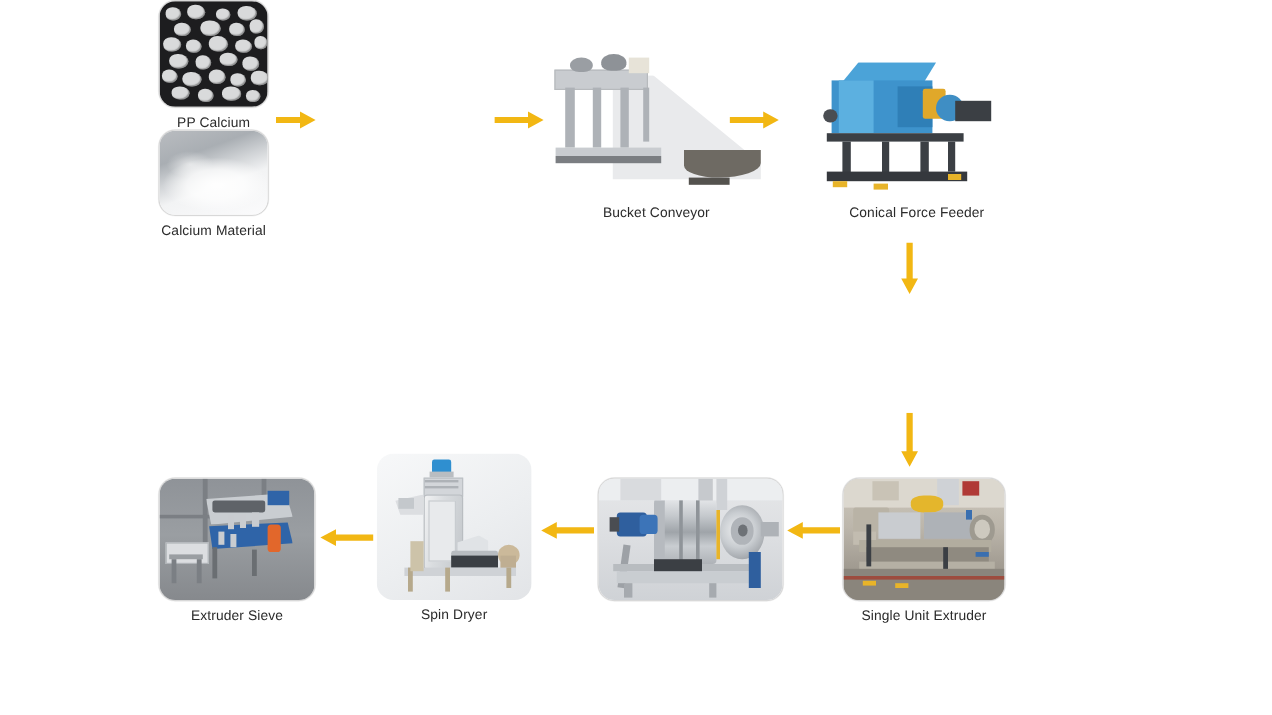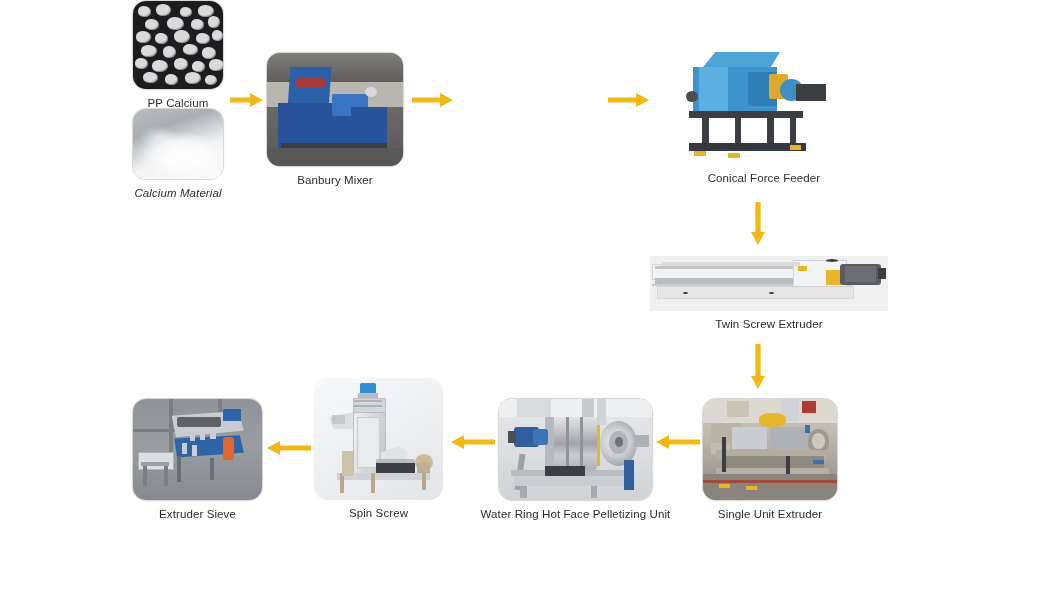--- a/index.html
+++ b/index.html
@@ -128,45 +128,49 @@
         <div class="grain" style="left:84%;top:66%;width:15px;height:12px;"></div>
         <div class="grain" style="left:11%;top:81%;width:15px;height:11px;"></div>
         <div class="grain" style="left:35%;top:83%;width:13px;height:11px;"></div>
         <div class="grain" style="left:58%;top:81%;width:16px;height:12px;"></div>
         <div class="grain" style="left:80%;top:84%;width:12px;height:10px;"></div>
       </div>
     </div>
     <div class="caption">PP Calcium</div>
   </div>
 
-  <div class="node" style="left:133px; top:108px; width:90px;font-style:italic;">
+  <div class="node" style="left:133px; top:108px; width:90px;">
     <div class="thumb framed" style="width:90px; height:70px;">
       <div class="art powder"></div>
     </div>
     <div class="caption">Calcium Material</div>
   </div>
 
-  <div class="node" style="left:267px; top:52px; width:136px;">
-    <div class="thumb framed" style="width:136px; height:113px;">
-      <div class="art shopfloor">
-        <div class="machine dark" style="left:0;top:0;width:100%;height:26%;background:linear-gradient(180deg,#7f7e7b,#5e5d5b);"></div>
-        <div class="machine" style="left:0;top:26%;width:100%;height:22%;background:#b9b6b0;"></div>
-        <div class="machine blue" style="left:16%;top:12%;width:30%;height:36%;transform:skewX(-4deg);"></div>
-        <div class="machine red" style="left:21%;top:22%;width:22%;height:9%;border-radius:3px;"></div>
-        <div class="machine blue2" style="left:8%;top:44%;width:58%;height:40%;"></div>
-        <div class="machine blue3" style="left:48%;top:36%;width:26%;height:20%;border-radius:2px;"></div>
-        <div class="machine blue2" style="left:62%;top:48%;width:26%;height:34%;"></div>
-        <div class="machine dark" style="left:10%;top:80%;width:78%;height:8%;"></div>
-        <div class="machine" style="left:0;top:84%;width:100%;height:16%;background:#5a5856;"></div>
-        <div class="machine" style="left:72%;top:30%;width:9%;height:9%;border-radius:50%;background:#d7d9da;"></div>
-      </div>
-    </div>
-    <div class="caption">Banbury Mixer</div>
-  </div>
-
+
+  <div class="node" style="left:452px; top:40px; width:190px;">
+    <div class="thumb plain" style="width:190px; height:125px;">
+      <div class="art" style="background:#ffffff;">
+        <div class="machine" style="left:8%;top:18%;width:88%;height:74%;background:#e9eaec;
+             clip-path: polygon(26% 0%, 46% 0%, 100% 80%, 100% 94%, 26% 94%);"></div>
+        <div class="machine steel" style="left:5%;top:14%;width:40%;height:12%;border:1px solid #b7babd;"></div>
+        <div class="machine" style="left:12%;top:6%;width:10%;height:10%;border-radius:50% 50% 40% 40%;background:#9a9ea3;"></div>
+        <div class="machine" style="left:26%;top:4%;width:11%;height:11%;border-radius:50% 50% 40% 40%;background:#8e9297;"></div>
+        <div class="machine cream" style="left:38%;top:6%;width:9%;height:11%;"></div>
+        <div class="machine steel2" style="left:10%;top:26%;width:4%;height:40%;"></div>
+        <div class="machine steel2" style="left:22%;top:26%;width:4%;height:40%;"></div>
+        <div class="machine steel2" style="left:34%;top:26%;width:4%;height:40%;"></div>
+        <div class="machine steel2" style="left:44%;top:26%;width:3%;height:36%;"></div>
+        <div class="machine steel" style="left:6%;top:66%;width:46%;height:6%;"></div>
+        <div class="machine" style="left:6%;top:72%;width:46%;height:5%;background:#7b7e82;"></div>
+        <div class="machine" style="left:62%;top:68%;width:34%;height:18%;border-radius:0 0 55% 45%;background:#6e6a63;"></div>
+        <div class="machine" style="left:64%;top:86%;width:18%;height:5%;background:#54524e;"></div>
+      </div>
+    </div>
+    <div class="caption">Bucket Conveyor</div>
+  </div>
 
   <div class="node" style="left:683px; top:42px; width:162px;">
     <div class="thumb plain" style="width:162px; height:123px;">
       <div class="art" style="background:#ffffff;">
         <div class="machine" style="left:6%;top:8%;width:54%;height:14%;background:#4ba3d8;
              clip-path: polygon(10% 100%, 26% 0%, 100% 0%, 88% 100%);"></div>
         <div class="machine" style="left:6%;top:20%;width:52%;height:36%;background:#3e93cc;"></div>
         <div class="machine" style="left:10%;top:20%;width:18%;height:36%;background:#5cb0e0;"></div>
         <div class="machine" style="left:40%;top:24%;width:18%;height:28%;background:#2f7fb7;"></div>
         <div class="machine" style="left:53%;top:26%;width:12%;height:20%;background:#e0a82a;border-radius:2px;"></div>
@@ -180,42 +184,20 @@
         <div class="machine dark" style="left:66%;top:62%;width:4%;height:20%;"></div>
         <div class="machine" style="left:4%;top:82%;width:72%;height:7%;background:#35383d;"></div>
         <div class="machine amber" style="left:7%;top:89%;width:7%;height:4%;"></div>
         <div class="machine amber" style="left:28%;top:90%;width:7%;height:4%;"></div>
         <div class="machine amber" style="left:66%;top:84%;width:7%;height:4%;"></div>
       </div>
     </div>
     <div class="caption">Conical Force Feeder</div>
   </div>
 
-  <div class="node" style="left:650px; top:256px; width:238px;">
-    <div class="thumb plain" style="width:238px; height:55px;">
-      <div class="art" style="background:#efeff0;">
-        <div class="machine white" style="left:1%;top:14%;width:72%;height:26%;border:1px solid #d2d4d6;"></div>
-        <div class="machine" style="left:2%;top:18%;width:68%;height:6%;background:#c3c6c9;"></div>
-        <div class="machine" style="left:2%;top:40%;width:70%;height:10%;background:#b9bcc0;"></div>
-        <div class="machine steel" style="left:1%;top:50%;width:84%;height:4%;"></div>
-        <div class="machine" style="left:3%;top:54%;width:82%;height:20%;background:#e4e5e7;border:1px solid #d5d7d9;"></div>
-        <div class="machine white" style="left:60%;top:8%;width:22%;height:44%;border:1px solid #d0d2d4;"></div>
-        <div class="machine amber" style="left:62%;top:18%;width:4%;height:10%;"></div>
-        <div class="machine amber" style="left:74%;top:26%;width:7%;height:26%;"></div>
-        <div class="machine" style="left:80%;top:14%;width:17%;height:38%;border-radius:3px;background:#5a5c62;"></div>
-        <div class="machine" style="left:82%;top:18%;width:13%;height:30%;background:#6b6e74;"></div>
-        <div class="machine dark" style="left:96%;top:22%;width:3%;height:20%;"></div>
-        <div class="machine dark" style="left:74%;top:6%;width:5%;height:5%;border-radius:50%;"></div>
-        <div class="machine" style="left:5%;top:10%;width:58%;height:8%;background:#dadbdd;"></div>
-        <div class="machine" style="left:14%;top:66%;width:2%;height:4%;border-radius:50%;background:#3b3f44;"></div>
-        <div class="machine" style="left:50%;top:66%;width:2%;height:4%;border-radius:50%;background:#3b3f44;"></div>
-      </div>
-    </div>
-    <div class="caption">Twin Screw Extruder</div>
-  </div>
 
   <div class="node" style="left:703px; top:398px; width:134px;">
     <div class="thumb framed" style="width:134px; height:101px;">
       <div class="art" style="background:linear-gradient(180deg,#cfcabf 0%,#bcb6ab 40%,#a39d93 70%,#8d887f 100%);">
         <div class="machine" style="left:0;top:0;width:100%;height:24%;background:#dcd8cf;"></div>
         <div class="machine" style="left:18%;top:2%;width:16%;height:16%;background:#c9c3b6;"></div>
         <div class="machine" style="left:58%;top:0%;width:14%;height:22%;background:#cfd2d6;"></div>
         <div class="machine" style="left:74%;top:2%;width:10%;height:12%;background:#b03a36;"></div>
         <div class="machine" style="left:6%;top:24%;width:22%;height:20%;background:#b9b3a6;border-radius:2px;"></div>
         <div class="machine" style="left:42%;top:14%;width:20%;height:14%;background:#e4b62c;border-radius:40%;"></div>
@@ -263,21 +245,20 @@
         <div class="machine amber" style="left:64%;top:26%;width:2%;height:40%;"></div>
         <div class="machine" style="left:12%;top:54%;width:4%;height:36%;background:#9da1a6;transform:rotate(8deg);"></div>
         <div class="machine" style="left:8%;top:70%;width:78%;height:6%;background:#b8bcc0;"></div>
         <div class="machine" style="left:30%;top:66%;width:26%;height:14%;background:#3b3f44;"></div>
         <div class="machine" style="left:10%;top:76%;width:76%;height:10%;background:#c9cdd1;"></div>
         <div class="machine" style="left:14%;top:86%;width:4%;height:12%;background:#a6aaaf;"></div>
         <div class="machine" style="left:60%;top:86%;width:4%;height:12%;background:#a6aaaf;"></div>
         <div class="machine" style="left:82%;top:60%;width:6%;height:30%;background:#2f5f9e;"></div>
       </div>
     </div>
-    <div class="caption">Water Ring Hot Face Pelletizing Unit</div>
   </div>
 
   <div class="node" style="left:314px; top:378px; width:129px;">
     <div class="thumb soft" style="width:129px; height:122px;">
       <div class="art" style="background:linear-gradient(150deg,#f7f8f9 0%,#eceef0 55%,#e2e4e7 100%);">
         <div class="machine" style="left:36%;top:4%;width:12%;height:10%;border-radius:2px;background:#2f8fd0;"></div>
         <div class="machine" style="left:34%;top:12%;width:16%;height:4%;background:#b9bdc1;"></div>
         <div class="machine" style="left:30%;top:16%;width:24%;height:12%;background:#d3d6da;border:1px solid #bdc1c5;"></div>
         <div class="machine" style="left:31%;top:18%;width:22%;height:2%;background:#aeb2b7;"></div>
         <div class="machine" style="left:31%;top:22%;width:22%;height:2%;background:#aeb2b7;"></div>
@@ -293,21 +274,21 @@
         <div class="machine" style="left:48%;top:70%;width:30%;height:8%;background:#3b3f44;"></div>
         <div class="machine" style="left:78%;top:62%;width:14%;height:14%;border-radius:50%;background:#cbb99a;"></div>
         <div class="machine" style="left:80%;top:70%;width:10%;height:12%;background:#bfae92;"></div>
         <div class="machine" style="left:18%;top:78%;width:72%;height:6%;background:#cfd2d6;"></div>
         <div class="machine" style="left:20%;top:78%;width:3%;height:16%;background:#b6a98c;"></div>
         <div class="machine" style="left:44%;top:78%;width:3%;height:16%;background:#b6a98c;"></div>
         <div class="machine" style="left:84%;top:78%;width:3%;height:14%;background:#b6a98c;"></div>
         <div class="machine" style="left:22%;top:60%;width:8%;height:20%;background:#cdc3a9;"></div>
       </div>
     </div>
-    <div class="caption">Spin Screw</div>
+    <div class="caption">Spin Dryer</div>
   </div>
 
   <div class="node" style="left:133px; top:398px; width:129px;">
     <div class="thumb framed" style="width:129px; height:101px;">
       <div class="art" style="background:linear-gradient(180deg,#8f9398 0%,#9a9ea2 46%,#86898d 100%);">
         <div class="machine" style="left:28%;top:0;width:3%;height:52%;background:#7b7f84;"></div>
         <div class="machine" style="left:66%;top:0;width:3%;height:22%;background:#7b7f84;"></div>
         <div class="machine" style="left:0;top:30%;width:34%;height:3%;background:#7b7f84;"></div>
         <div class="machine" style="left:30%;top:12%;width:56%;height:26%;background:#c9cdd1;
              clip-path: polygon(6% 100%, 0 18%, 92% 0, 100% 74%);"></div>

